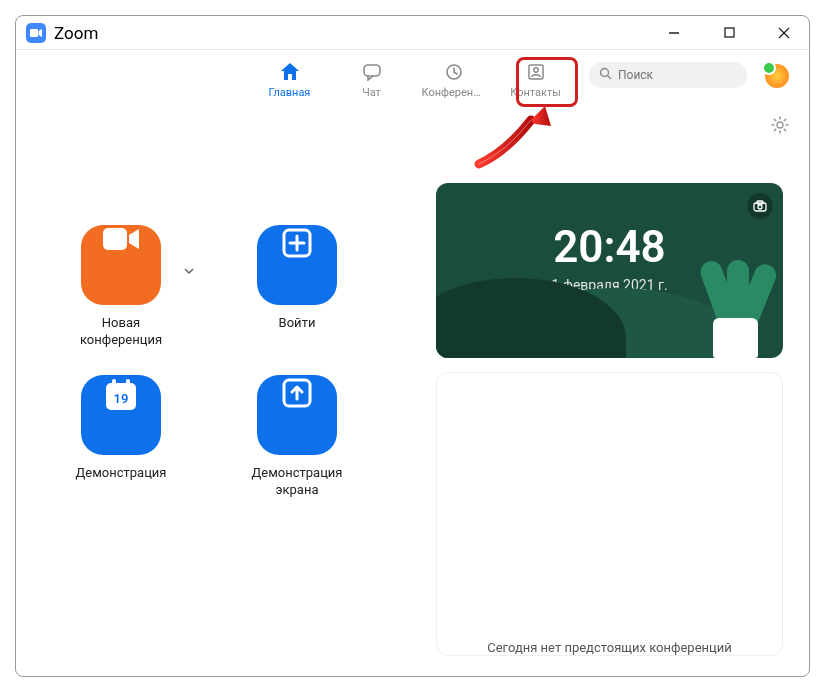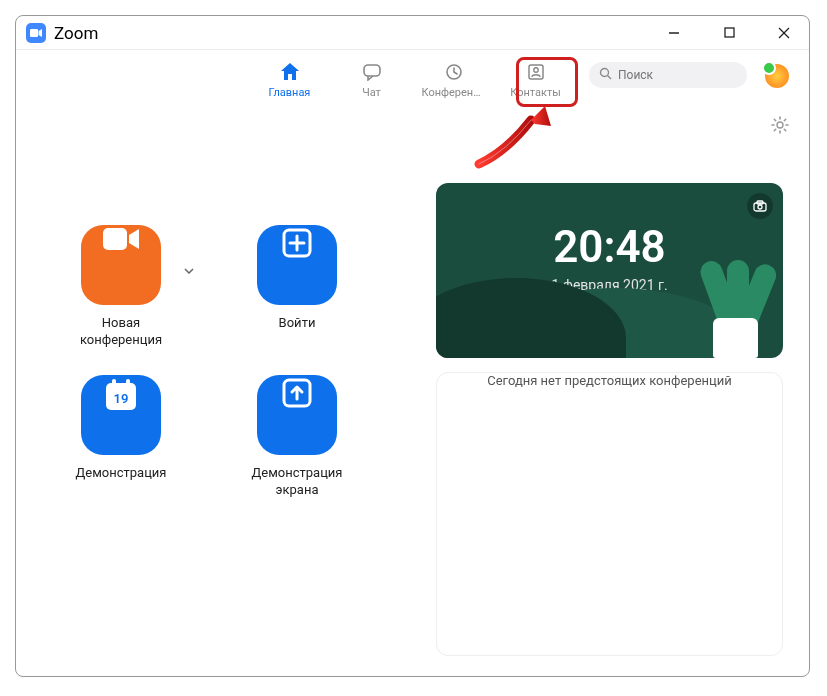--- a/index.html
+++ b/index.html
@@ -221,21 +221,21 @@
   .leaf1 { right:54px; bottom:38px; transform:rotate(-20deg);}
   .leaf2 { right:34px; bottom:38px; }
   .leaf3 { right:14px; bottom:35px; transform:rotate(22deg);}
 
   .status-card {
     margin-top: 14px;
     border:1px solid #eee;
     border-radius:12px;
     flex:1;
     display:flex;
-    align-items:flex-start;
+    align-items:flex-end;
     justify-content:center;
     font-size:13px;
     color:#555;
     min-height: 240px;
   }
 
   
   .arrow-annot {
     position:absolute;
     left: 455px;

